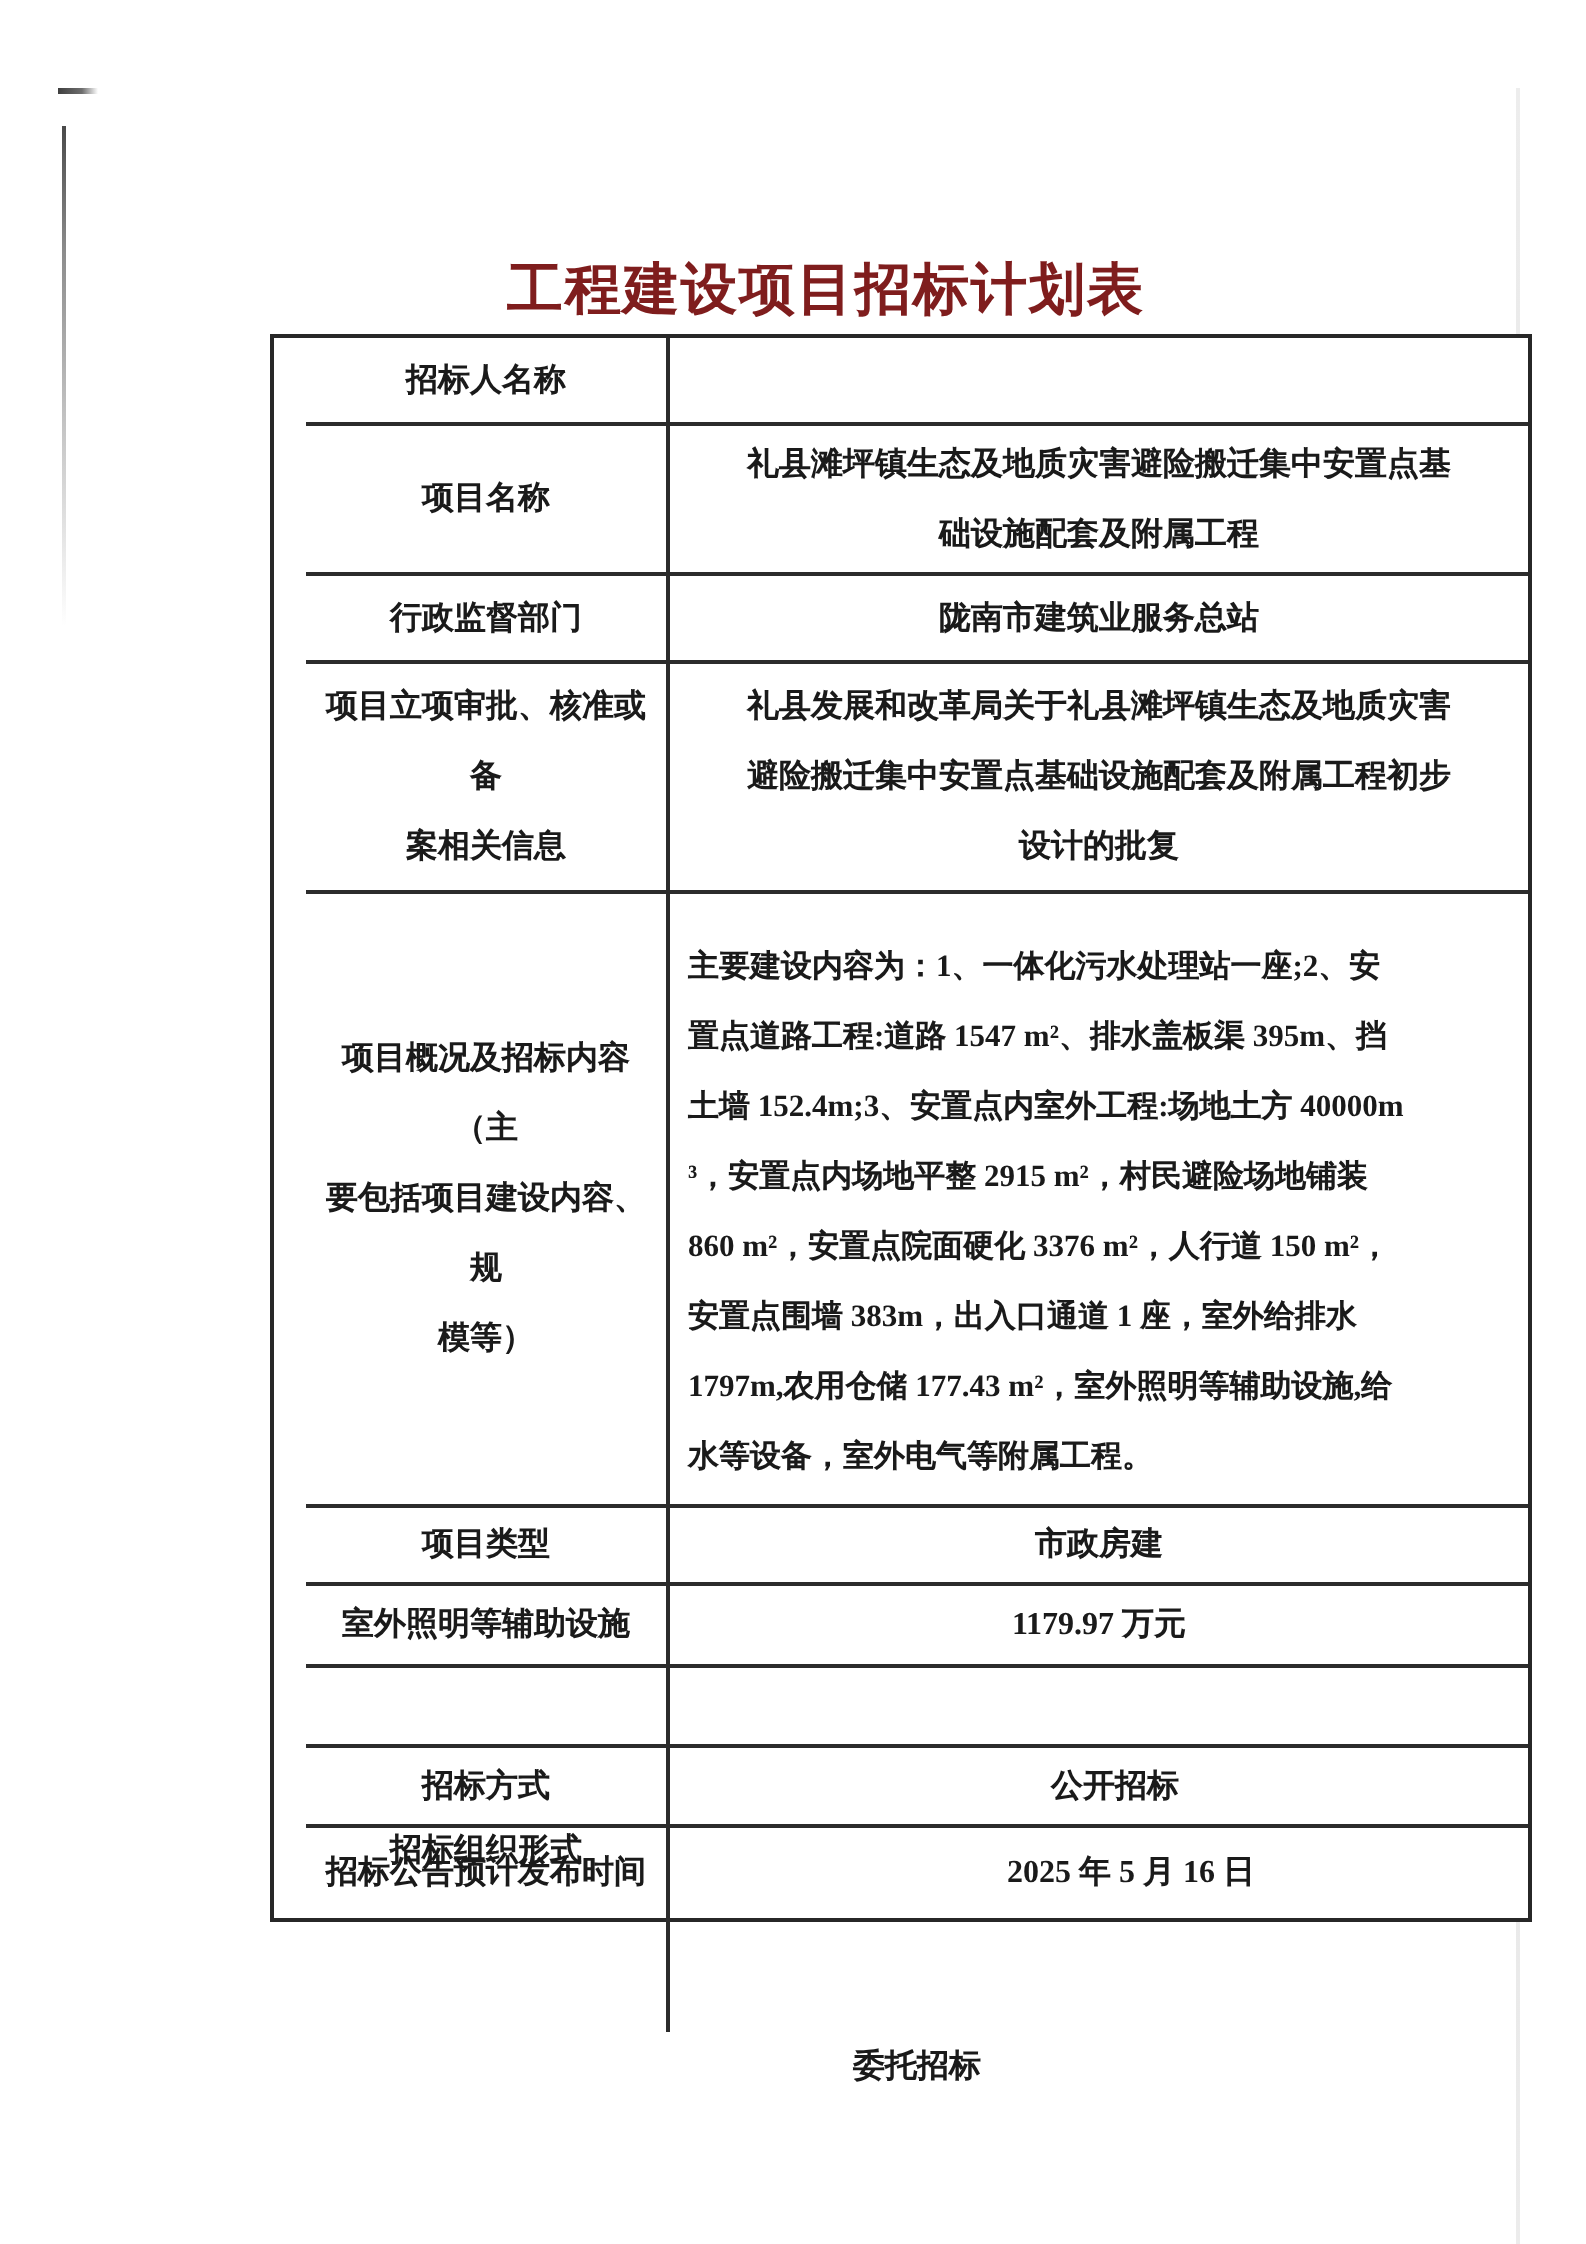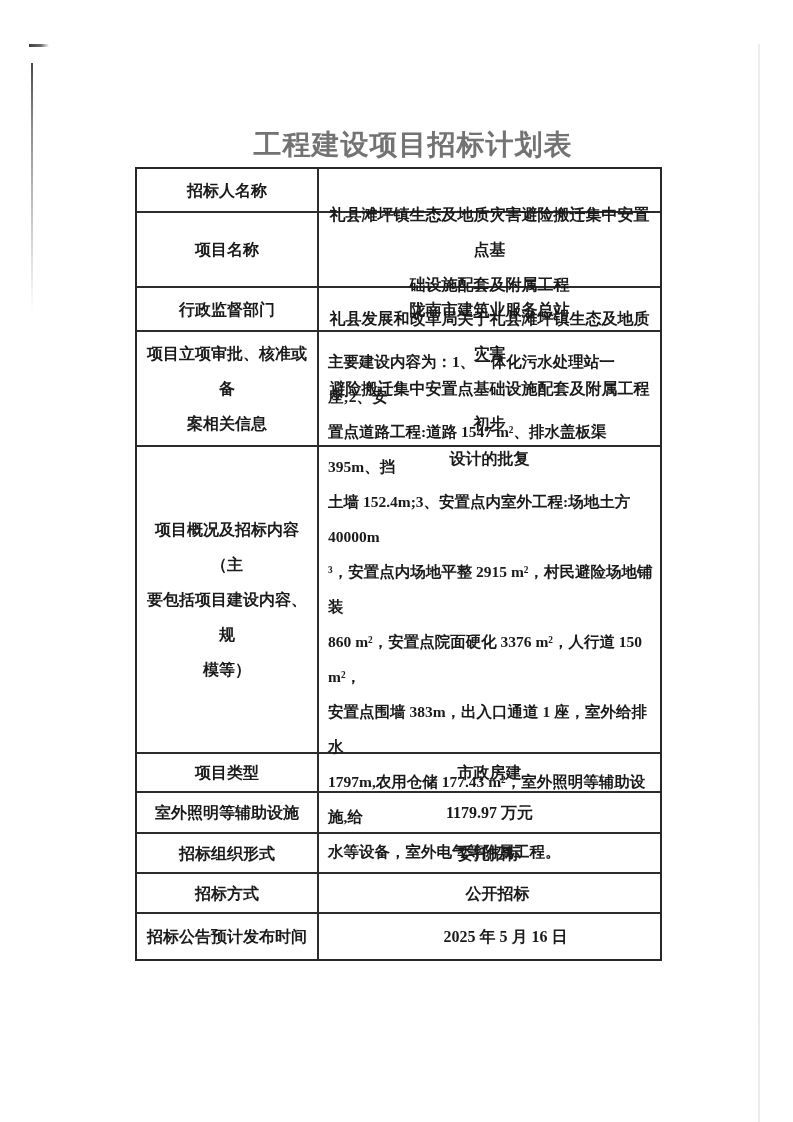--- a/index.html
+++ b/index.html
@@ -28,28 +28,29 @@
     background: linear-gradient(to bottom, #ededed 0%, #e4e4e4 50%, #ececec 100%);
   }
 
   .title {
     position: absolute;
     top: 126px; left: 150px; width: 526px;
     text-align: center;
     font-size: 28px;
     font-weight: 700;
     letter-spacing: 1px;
-    color: #737373;
+    color: #7f1d1d;
   }
 
   .doc-table {
     position: absolute;
-    top: 167px; left: 135px; width: 527px;
+    top: 167px; left: 135px; width: 631px;
     border: 2px solid #272727;
     background: #fff;
+    padding-left: 16px;
   }
   .row {
     display: flex;
     border-bottom: 2px solid #2c2c2c;
   }
   .row:last-child { border-bottom: none; }
   .cell {
     display: flex;
     align-items: center;
     justify-content: center;
@@ -75,21 +76,21 @@
     margin-top: 13px;
   }
   
   .r1  { height: 44px; }
   .r2  { height: 75px; }
   .r3  { height: 44px; }
   .r4  { height: 115px; }
   .r5  { height: 307px; }
   .r6  { height: 39px; }
   .r7  { height: 41px; }
-  .r8  { height: 40px; }
+  .r8  { height: 40px; flex-direction: column; }
   .r9  { height: 40px; gap: 16px; }
   .r10 { height: 45px; gap: 32px; }
 </style>
 </head>
 <body>
 
 <div class="page">
 
   <div class="artifact dash"></div>
   <div class="artifact vline-left"></div>

